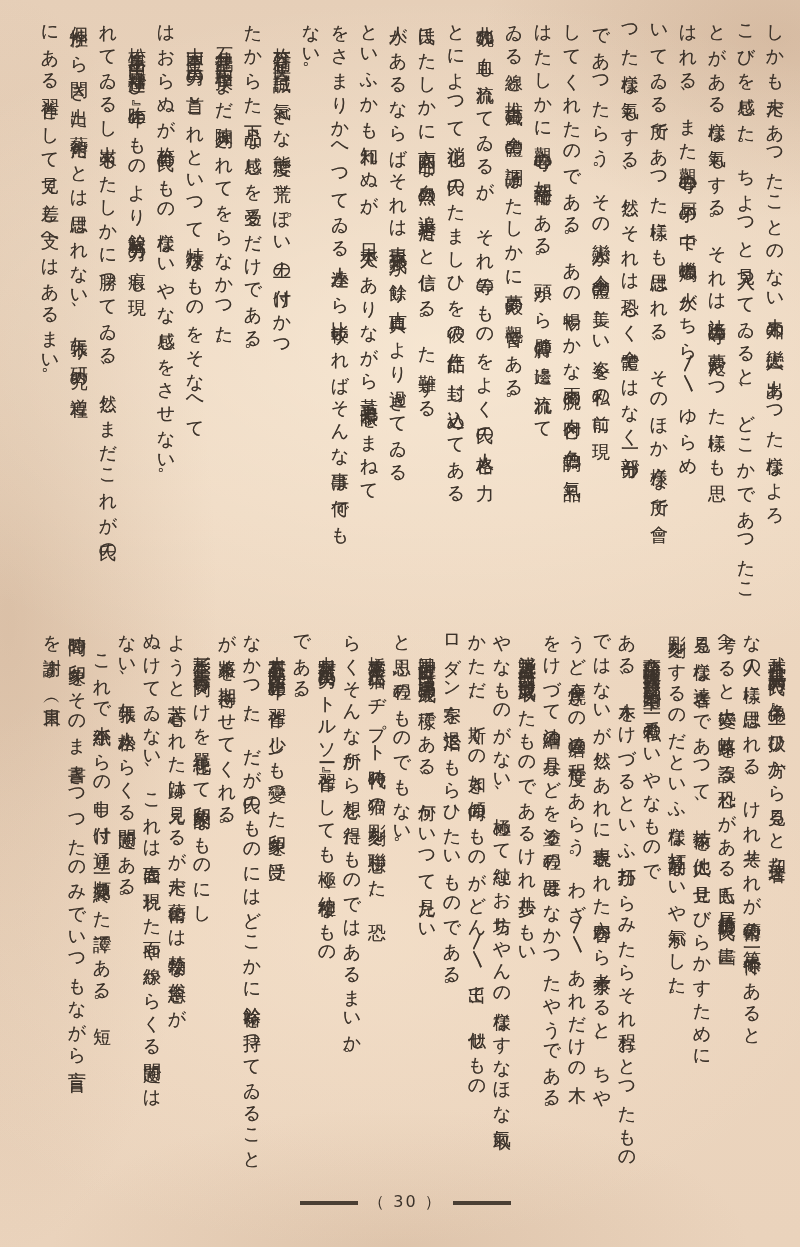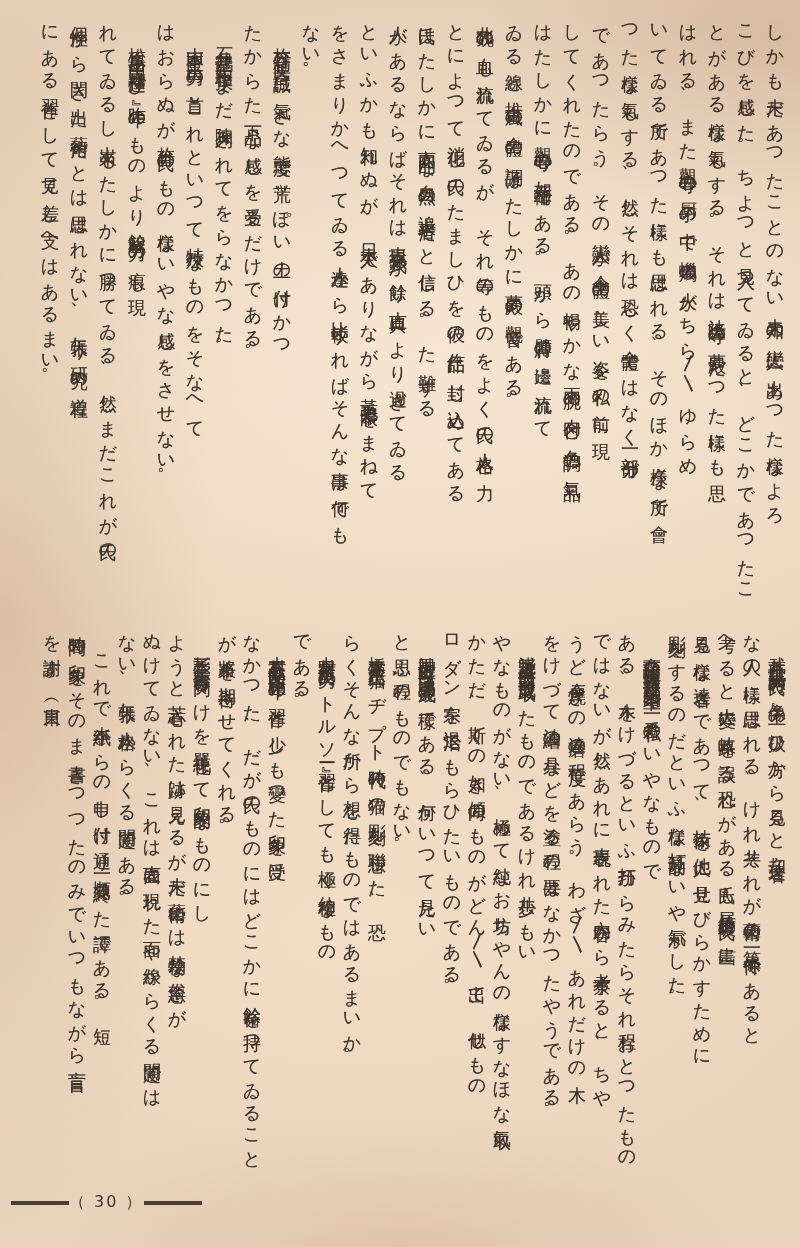--- a/index.html
+++ b/index.html
@@ -49,20 +49,22 @@
     letter-spacing: 2.6px;
   }
 
   .footer {
     position: absolute;
     left: 0;
     right: 0;
     top: 1192px;
     display: flex;
     align-items: center;
+    justify-content: center;
+    gap: 10px;
     padding-left: 11px;
   }
   .footer .rule {
     width: 58px;
     height: 4px;
     border-top: 2px solid #4a3f34;
     border-bottom: 2px solid #4a3f34;
     box-sizing: border-box;
   }
   .footer .pagenum {

